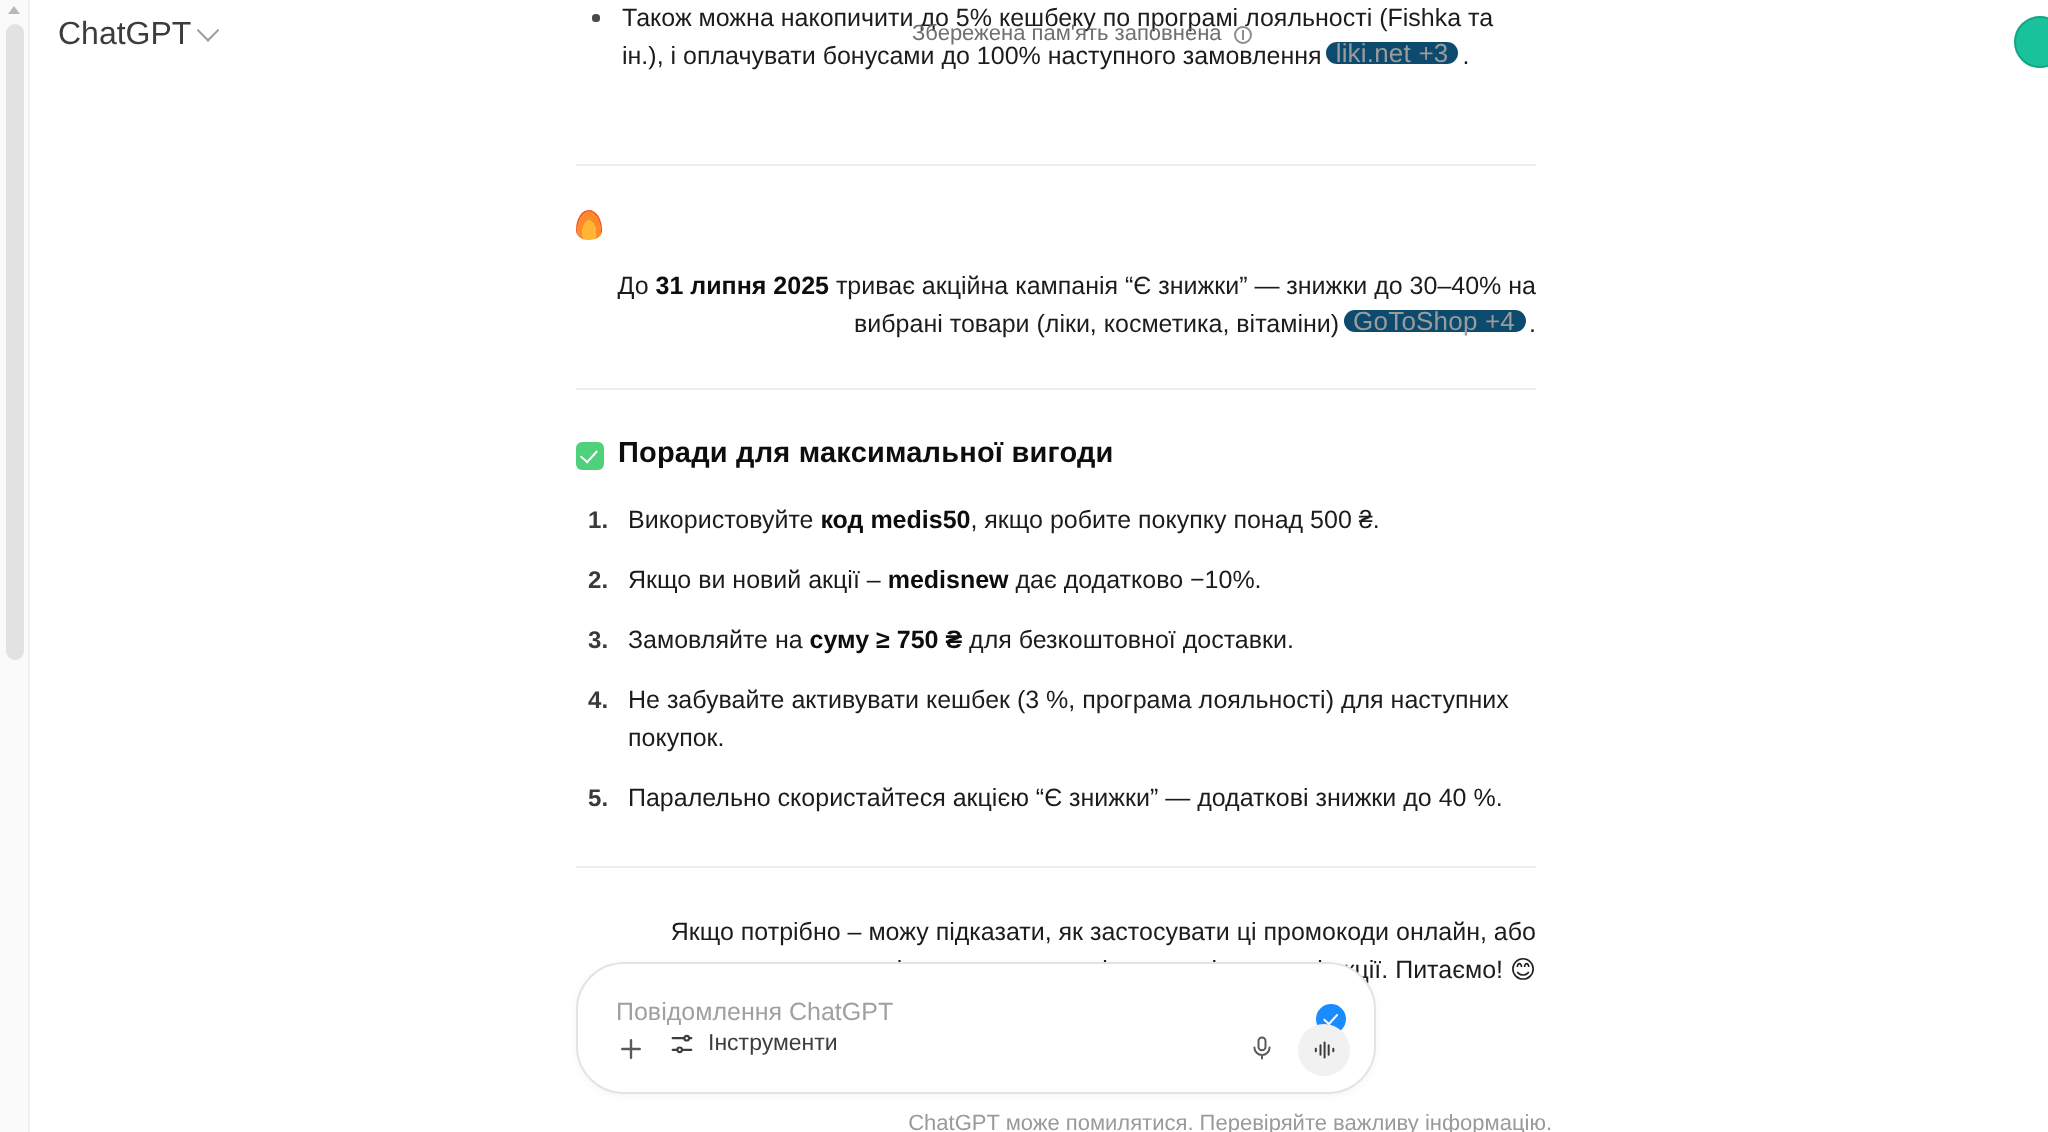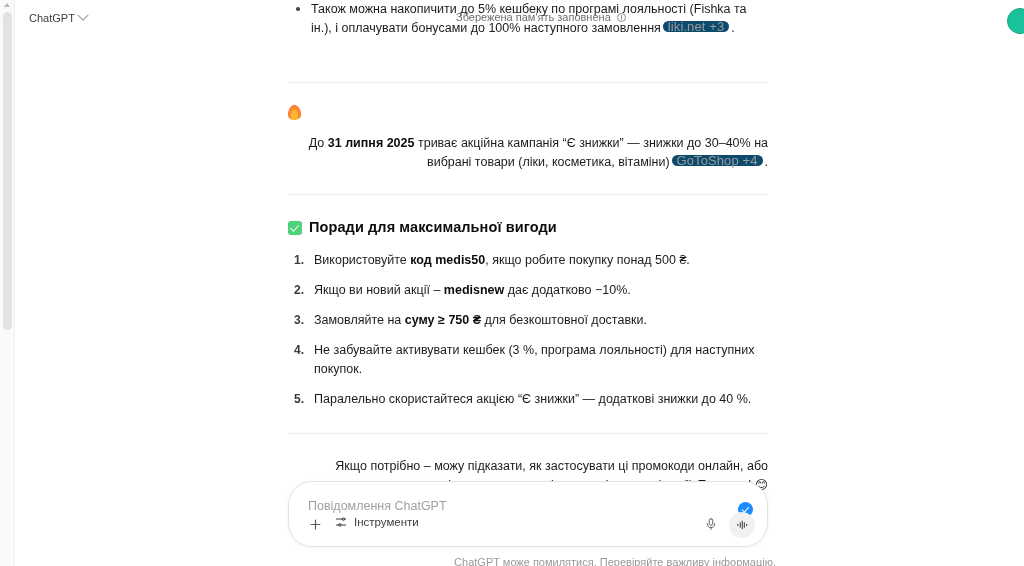--- a/index.html
+++ b/index.html
@@ -42,21 +42,21 @@
     width: 1009px; height: 36px;
     display: flex; align-items: center;
     background: #fff;
   }
   .model-switcher {
     display: inline-flex; align-items: center; gap: 4px;
     margin-left: 7px;
     padding: 3px 7px;
     border-radius: 7px;
     cursor: pointer;
-    font-size: 11px;
+    font-size: 16px;
     color: #3c3c3c;
   }
   .chev {
     display: inline-block;
     width: 8px; height: 8px;
     border-right: 1.3px solid #9a9a9a;
     border-bottom: 1.3px solid #9a9a9a;
     transform: rotate(45deg) translate(-2px, -2px);
   }
 
@@ -213,21 +213,21 @@
     content: "";
     position: absolute; left: 3.4px; top: 1.9px;
     width: 1px; height: 4.4px;
     background: #8d8d8d;
   }
 
   
   .composer {
     position: absolute;
     left: 288px; top: 481px;
-    width: 480px; height: 66px;
+    width: 400px; height: 66px;
     border: 1px solid #e3e3e3;
     border-radius: 24px;
     background: #fff;
     box-shadow: 0 1px 5px rgba(0,0,0,.045);
   }
   .composer-placeholder {
     position: absolute; left: 19px; top: 17px;
     font-size: 12.5px;
     color: #a0a0a0;
   }

